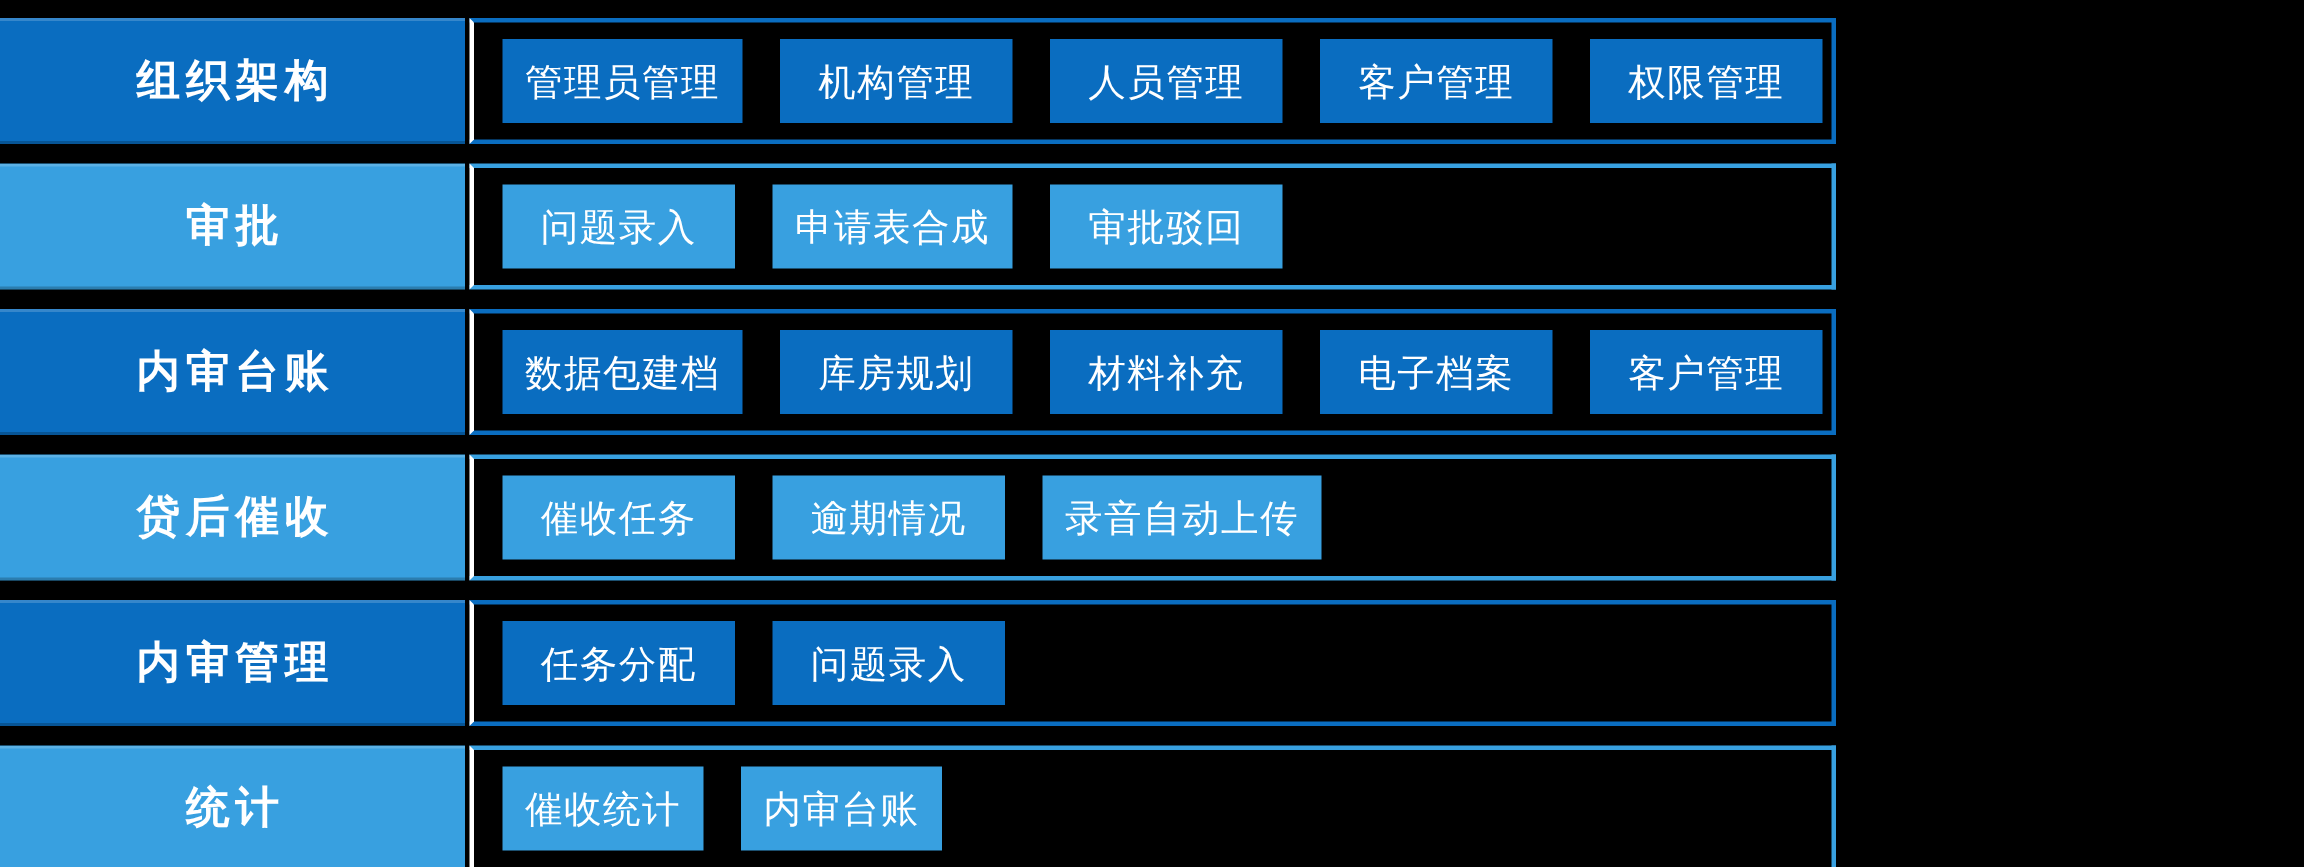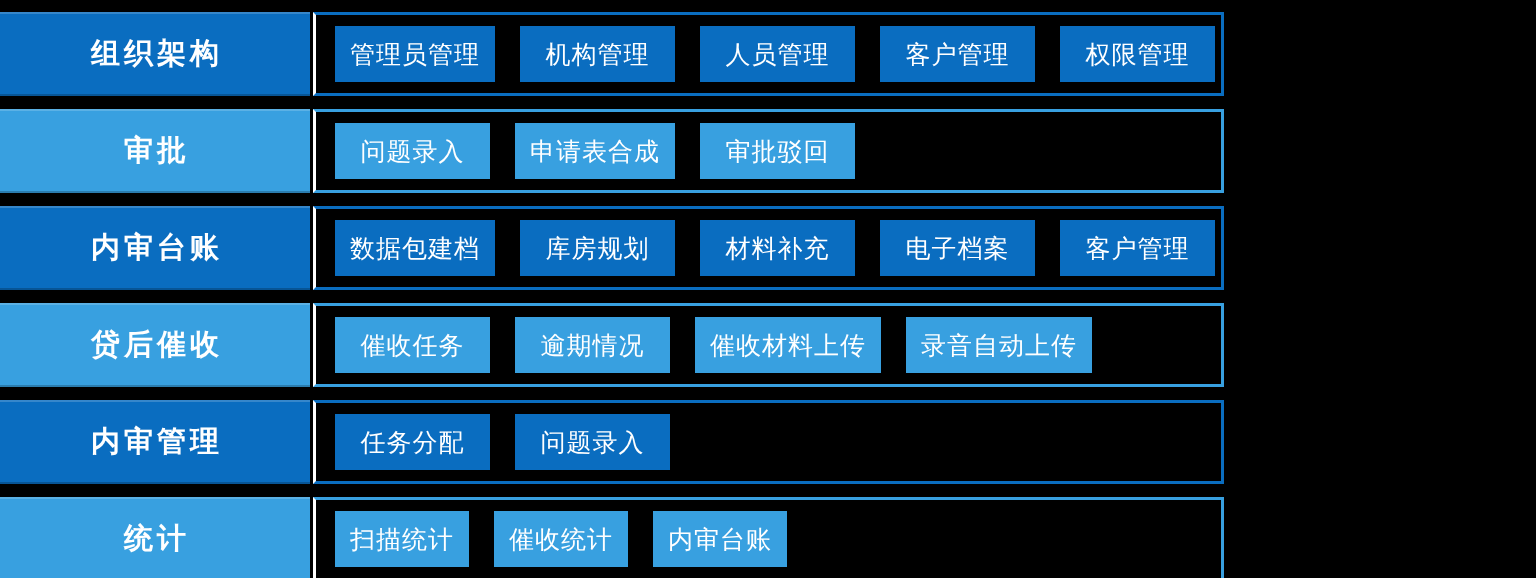--- a/index.html
+++ b/index.html
@@ -95,35 +95,33 @@
       <div class="btn">电子档案</div>
       <div class="btn">客户管理</div>
     </div>
   </div>
 
   <div class="row light">
     <div class="row-label">贷后催收</div>
     <div class="row-panel">
       <div class="btn">催收任务</div>
       <div class="btn">逾期情况</div>
-      <div class="btn">催收材料上传</div>
       <div class="btn">录音自动上传</div>
     </div>
   </div>
 
   <div class="row dark">
     <div class="row-label">内审管理</div>
     <div class="row-panel">
       <div class="btn">任务分配</div>
       <div class="btn">问题录入</div>
     </div>
   </div>
 
   <div class="row light row-stats">
     <div class="row-label">统计</div>
     <div class="row-panel">
-      <div class="btn">扫描统计</div>
       <div class="btn">催收统计</div>
       <div class="btn">内审台账</div>
     </div>
   </div>
 
 </div>
 
 </body></html>

